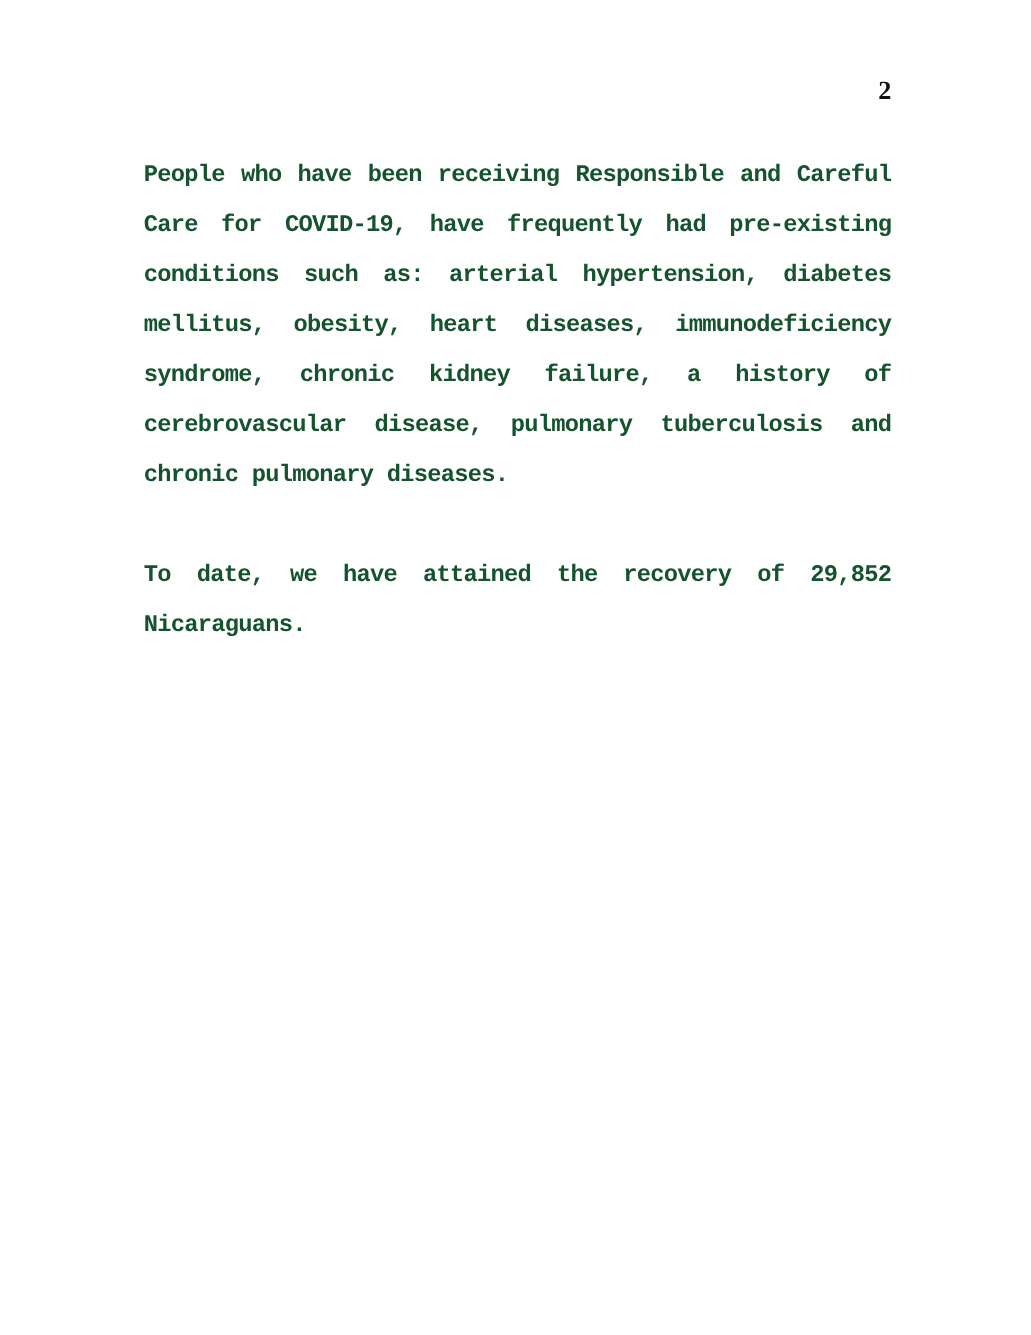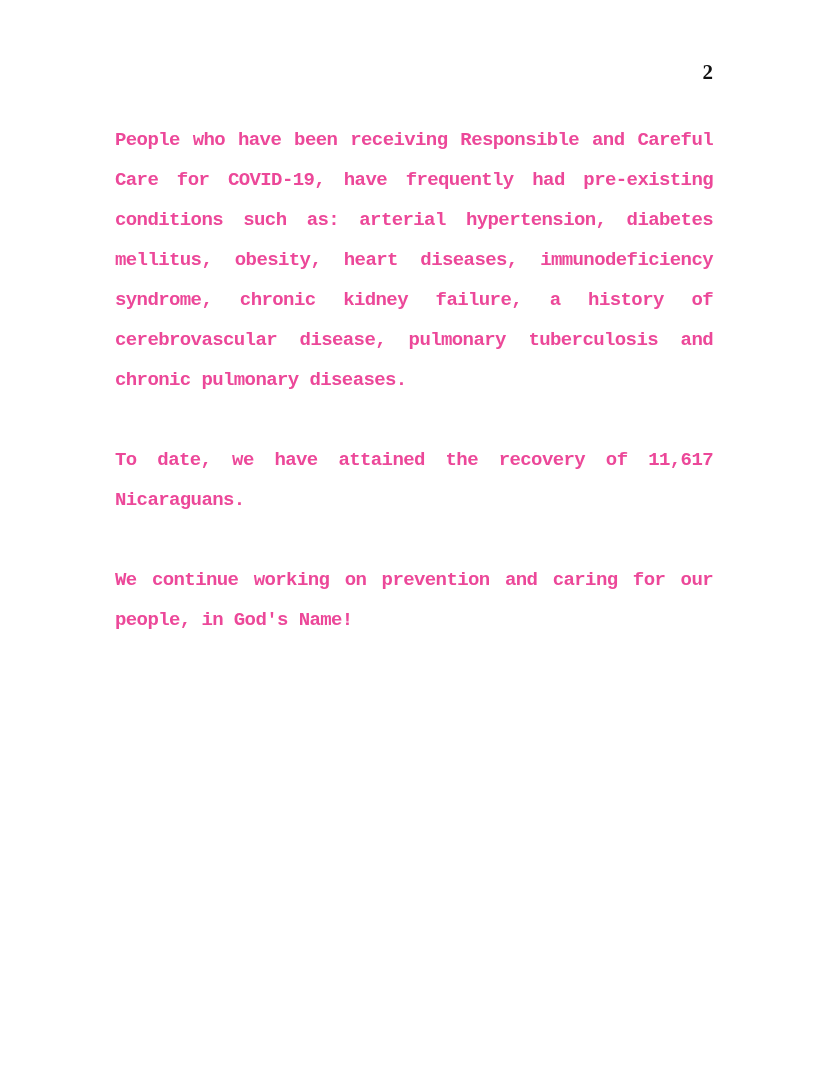--- a/index.html
+++ b/index.html
@@ -29,32 +29,31 @@
     top: 120px;
     left: 115px;
     width: 598px;
   }
   .para {
     font-family: "Liberation Mono", "DejaVu Sans Mono", monospace;
     font-weight: bold;
     font-size: 19px;
     line-height: 40px;
     letter-spacing: -0.6px;
-    color: #ec4899;
+    color: #14532d;
     text-align: justify;
     margin: 0 0 40px 0;
   }
 </style>
 </head>
 <body>
 
 <div class="page">
   <div class="page-number">2</div>
 
   <div class="content">
     <p class="para">People who have been receiving Responsible and Careful Care for COVID-19, have frequently had pre-existing conditions such as: arterial hypertension, diabetes mellitus, obesity, heart diseases, immunodeficiency syndrome, chronic kidney failure, a history of cerebrovascular disease, pulmonary tuberculosis and chronic pulmonary diseases.</p>
 
 
-    <p class="para">To date, we have attained the recovery of 11,617 Nicaraguans.</p>
+    <p class="para">To date, we have attained the recovery of 29,852 Nicaraguans.</p>
 
-    <p class="para">We continue working on prevention and caring for our people, in God's Name!</p>
   </div>
 </div>
 
 </body></html>

